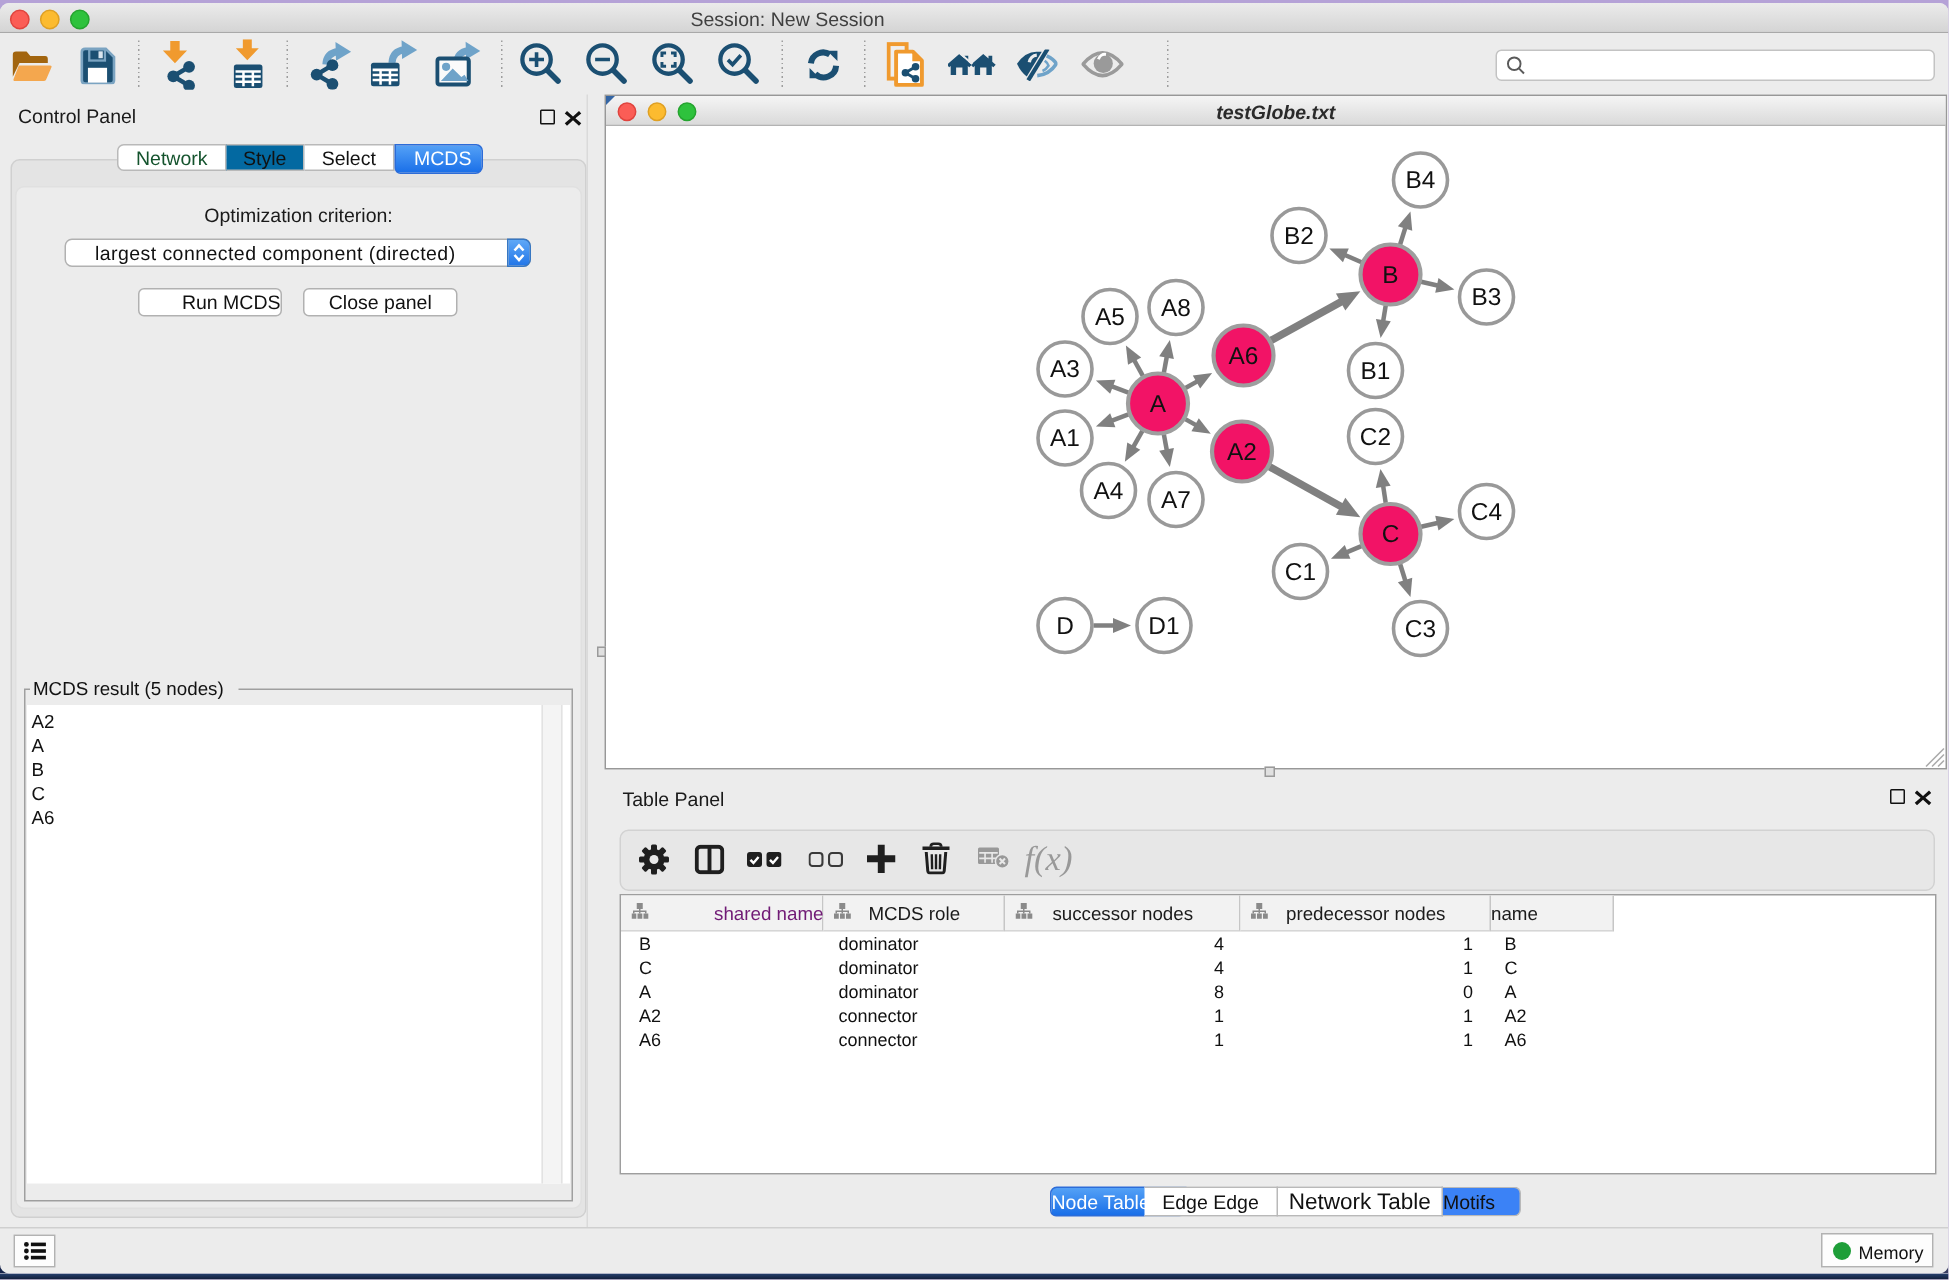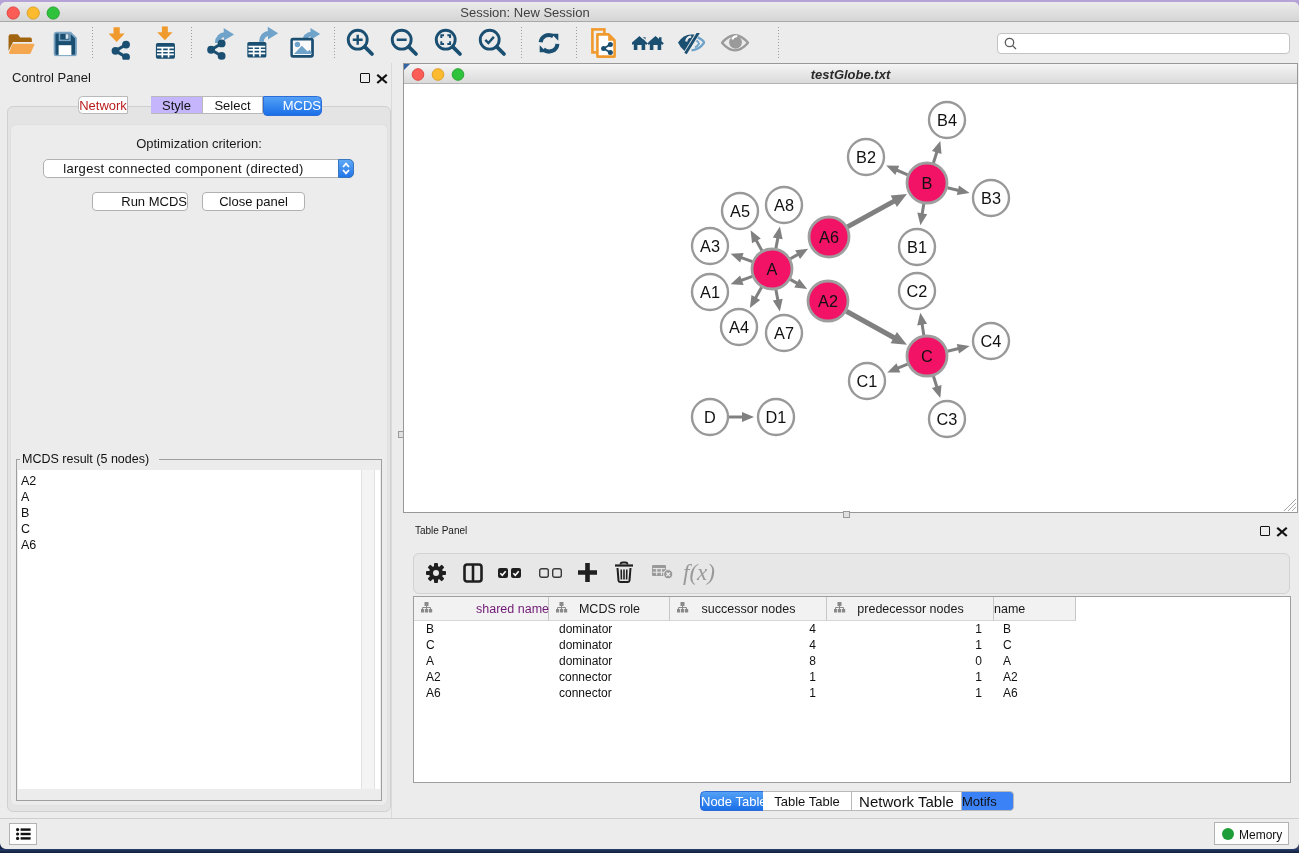--- a/index.html
+++ b/index.html
@@ -155,24 +155,24 @@
     <circle cx="5.5" cy="5.5" r="4.2" fill="none" stroke="#5a5a5a" stroke-width="1.3"></circle>
     <line x1="8.6" y1="8.6" x2="12" y2="12" stroke="#5a5a5a" stroke-width="1.3"></line>
   </svg>
 <div style="position:absolute;left:12px;top:70px;width:200px;height:16px;font-size:13px;color:#1a1a1a;">Control Panel</div>
 <div style="position:absolute;left:360px;top:73px;width:10px;height:10px;border:1.6px solid #111;border-radius:1px;"></div>
 <svg style="position:absolute;left:376px;top:73px" width="12" height="11" viewBox="0 0 12 11">
     <path d="M2 1 L6 4.6 L10 1 L11.5 2.6 L7.6 5.9 L11.5 9.2 L10 10.8 L6 7.2 L2 10.8 L0.5 9.2 L4.4 5.9 L0.5 2.6 Z" fill="#111"></path>
   </svg>
 <div style="position:absolute;left:7px;top:106px;width:384px;height:706px;background:#e4e4e4;border:1px solid #d0d0d0;border-radius:6px;"></div>
 <div style="position:absolute;left:10px;top:124px;width:378px;height:682px;background:#ececec;border:1px solid #e0e0e0;border-radius:6px;"></div>
-<div style="position:absolute;left:78px;top:96px;width:50px;height:18px;background:#fff;color:#b91c1c;border:1px solid #b9b9b9;border-top-left-radius:4.5px;border-bottom-left-radius:4.5px;font-size:13px;text-align:center;line-height:17px;">Network</div>
-<div style="position:absolute;left:151px;top:96px;width:52px;height:18px;background:#c4b5fd;color:#111;border:1px solid #b9b9b9;border-left:none;font-size:13px;text-align:center;line-height:17px;">Style</div>
+<div style="position:absolute;left:78px;top:96px;width:73px;height:18px;background:#fff;color:#14532d;border:1px solid #b9b9b9;border-top-left-radius:4.5px;border-bottom-left-radius:4.5px;font-size:13px;text-align:center;line-height:17px;">Network</div>
+<div style="position:absolute;left:151px;top:96px;width:52px;height:18px;background:#0369a1;color:#111;border:1px solid #b9b9b9;border-left:none;font-size:13px;text-align:center;line-height:17px;">Style</div>
 <div style="position:absolute;left:203px;top:96px;width:60px;height:18px;background:#fff;color:#111;border:1px solid #b9b9b9;border-left:none;font-size:13px;text-align:center;line-height:17px;">Select</div>
-<div style="position:absolute;left:263px;top:96px;width:59px;height:20px;background:linear-gradient(#54a1f6,#1a6fe8);color:#fff;border:1px solid #2c6cd8;border-top-right-radius:4.5px;border-bottom-right-radius:4.5px;border-bottom-left-radius:4px;border-bottom-right-radius:5px;font-size:13px;text-align:right;line-height:17px;">MCDS</div>
+<div style="position:absolute;left:263px;top:96px;width:59px;height:20px;background:linear-gradient(#54a1f6,#1a6fe8);color:#fff;border:1px solid #2c6cd8;border-top-right-radius:4.5px;border-bottom-right-radius:4.5px;border-bottom-left-radius:4px;border-bottom-right-radius:5px;font-size:13px;text-align:left;line-height:17px;padding-left:12px;">MCDS</div>
 <div style="position:absolute;left:0;top:136px;width:398px;height:16px;text-align:center;font-size:13px;color:#1a1a1a;">Optimization criterion:</div>
 <div style="position:absolute;left:43px;top:159px;width:311px;height:19px;background:#fff;border:1px solid #b1b1b1;border-radius:5px;"></div>
 <div style="position:absolute;left:43px;top:161px;width:281px;height:16px;text-align:center;font-size:13px;letter-spacing:0.3px;color:#111;">largest connected component (directed)</div>
 <div style="position:absolute;left:338px;top:159px;width:16px;height:19px;background:linear-gradient(#5fa8f7,#2276e8);border-radius:0 5px 5px 0;border:1px solid #3777c2;"></div>
 <svg style="position:absolute;left:340px;top:162px" width="12" height="13" viewBox="0 0 12 13">
     <path d="M3 5 L6 1.6 L9 5" fill="none" stroke="#fff" stroke-width="1.7"></path>
     <path d="M3 8 L6 11.4 L9 8" fill="none" stroke="#fff" stroke-width="1.7"></path>
   </svg>
 <div style="position:absolute;left:92px;top:192px;width:96px;height:19px;background:#fff;border:1px solid #b1b1b1;border-radius:4px;font-size:13px;text-align:right;line-height:18px;color:#111;">Run MCDS</div>
 <div style="position:absolute;left:202px;top:192px;width:103px;height:19px;background:#fff;border:1px solid #b1b1b1;border-radius:4px;font-size:13px;text-align:center;line-height:18px;color:#111;">Close panel</div>
@@ -279,21 +279,21 @@
     <text x="772" y="274.5" text-anchor="middle" font-size="16.3" fill="#111" font-family="Liberation Sans">A</text>
     <circle cx="829" cy="237" r="20" fill="#f21366" stroke="#9e9e9e" stroke-width="2.8"></circle>
     <text x="829" y="242.5" text-anchor="middle" font-size="16.3" fill="#111" font-family="Liberation Sans">A6</text>
     <circle cx="828" cy="301" r="20" fill="#f21366" stroke="#9e9e9e" stroke-width="2.8"></circle>
     <text x="828" y="306.5" text-anchor="middle" font-size="16.3" fill="#111" font-family="Liberation Sans">A2</text>
     <circle cx="927" cy="183" r="20" fill="#f21366" stroke="#9e9e9e" stroke-width="2.8"></circle>
     <text x="927" y="188.5" text-anchor="middle" font-size="16.3" fill="#111" font-family="Liberation Sans">B</text>
     <circle cx="927" cy="356" r="20" fill="#f21366" stroke="#9e9e9e" stroke-width="2.8"></circle>
     <text x="927" y="361.5" text-anchor="middle" font-size="16.3" fill="#111" font-family="Liberation Sans">C</text>
   </svg>
-<div style="position:absolute;left:415px;top:525px;width:150px;height:15px;font-size:10px;color:#1a1a1a;">Table Panel</div>
+<div style="position:absolute;left:415px;top:525px;width:150px;height:15px;font-size:13px;color:#1a1a1a;">Table Panel</div>
 <div style="position:absolute;left:1260px;top:526px;width:10px;height:10px;border:1.6px solid #111;border-radius:1px;"></div>
 <svg style="position:absolute;left:1276px;top:526px" width="12" height="11" viewBox="0 0 12 11">
     <path d="M2 1 L6 4.6 L10 1 L11.5 2.6 L7.6 5.9 L11.5 9.2 L10 10.8 L6 7.2 L2 10.8 L0.5 9.2 L4.4 5.9 L0.5 2.6 Z" fill="#111"></path>
   </svg>
 <div style="position:absolute;left:413px;top:553px;width:877px;height:41px;background:#e7e7e7;border:1px solid #d2d2d2;border-radius:6px;"></div>
 <svg style="position:absolute;left:425px;top:562px" width="22" height="22" viewBox="0 0 22 22">
     <g transform="translate(11,11)">
       <circle r="7" fill="#1f1f1f"></circle>
       <rect x="-2" y="-10" width="4" height="5" rx="1" transform="rotate(0)" fill="#1f1f1f"></rect>
       <rect x="-2" y="-10" width="4" height="5" rx="1" transform="rotate(45)" fill="#1f1f1f"></rect>
@@ -419,21 +419,21 @@
 <div style="position:absolute;left:559px;top:670px;width:90px;height:14px;font-size:12px;color:#111;">connector</div>
 <div style="position:absolute;left:740px;top:670px;width:76px;height:14px;text-align:right;font-size:12px;color:#111;">1</div>
 <div style="position:absolute;left:906px;top:670px;width:76px;height:14px;text-align:right;font-size:12px;color:#111;">1</div>
 <div style="position:absolute;left:1003px;top:670px;width:60px;height:14px;font-size:12px;color:#111;">A2</div>
 <div style="position:absolute;left:426px;top:686px;width:80px;height:14px;font-size:12px;color:#111;">A6</div>
 <div style="position:absolute;left:559px;top:686px;width:90px;height:14px;font-size:12px;color:#111;">connector</div>
 <div style="position:absolute;left:740px;top:686px;width:76px;height:14px;text-align:right;font-size:12px;color:#111;">1</div>
 <div style="position:absolute;left:906px;top:686px;width:76px;height:14px;text-align:right;font-size:12px;color:#111;">1</div>
 <div style="position:absolute;left:1003px;top:686px;width:60px;height:14px;font-size:12px;color:#111;">A6</div>
 <div style="position:absolute;left:700px;top:791px;width:91px;height:20px;background:linear-gradient(#54a1f6,#1a6fe8);color:#fff;border:1px solid #2c6cd8;border-top-left-radius:4.5px;border-bottom-left-radius:4.5px;border-bottom-left-radius:4px;border-bottom-right-radius:5px;font-size:13px;text-align:left;line-height:19px;">Node Table</div>
-<div style="position:absolute;left:763px;top:791px;width:89px;height:20px;background:#fff;color:#111;border:1px solid #b9b9b9;border-left:none;font-size:13px;text-align:center;line-height:19px;">Table Table</div>
+<div style="position:absolute;left:763px;top:791px;width:89px;height:20px;background:#fff;color:#111;border:1px solid #b9b9b9;border-left:none;font-size:13px;text-align:center;line-height:19px;">Edge Edge</div>
 <div style="position:absolute;left:852px;top:791px;width:110px;height:20px;background:#fff;color:#111;border:1px solid #b9b9b9;border-left:none;font-size:15px;text-align:center;line-height:19px;">Network Table</div>
 <div style="position:absolute;left:962px;top:791px;width:52px;height:20px;background:#3b82f6;color:#111;border:1px solid #b9b9b9;border-left:none;border-top-right-radius:4.5px;border-bottom-right-radius:4.5px;font-size:13px;text-align:left;line-height:19px;">Motifs</div>
 <div style="position:absolute;left:0;top:818px;width:1299px;height:31px;background:#ececec;border-top:1px solid #cfcfcf;"></div>
 <div style="position:absolute;left:9px;top:823px;width:28px;height:22px;background:#fdfdfd;border:1px solid #b2b2b2;"></div>
 <svg style="position:absolute;left:16px;top:828px" width="15" height="12" viewBox="0 0 15 12">
     <g fill="#111">
       <circle cx="1.6" cy="1.6" r="1.6"></circle>
       <circle cx="1.6" cy="6" r="1.6"></circle>
       <circle cx="1.6" cy="10.4" r="1.6"></circle>
       <rect x="4.6" y="0.4" width="10" height="2.4"></rect>

